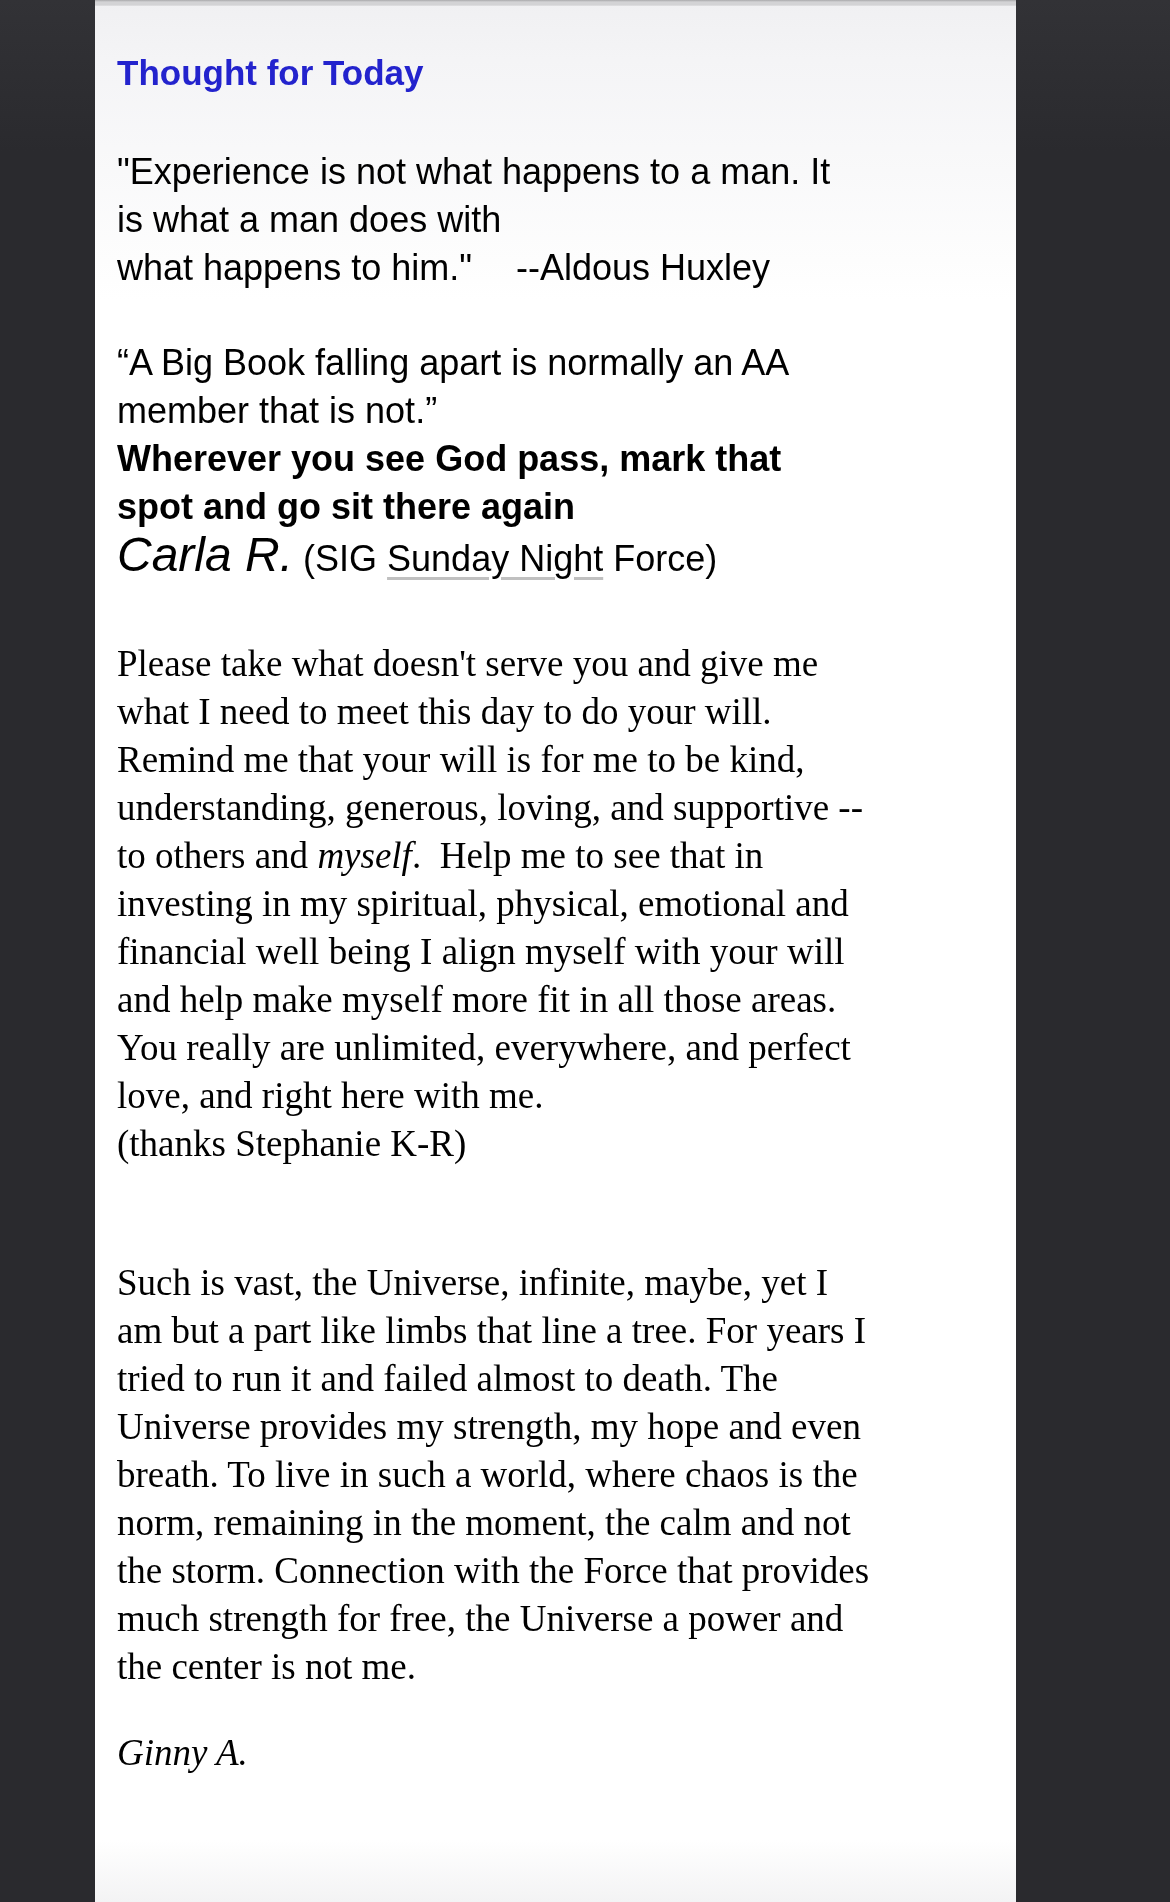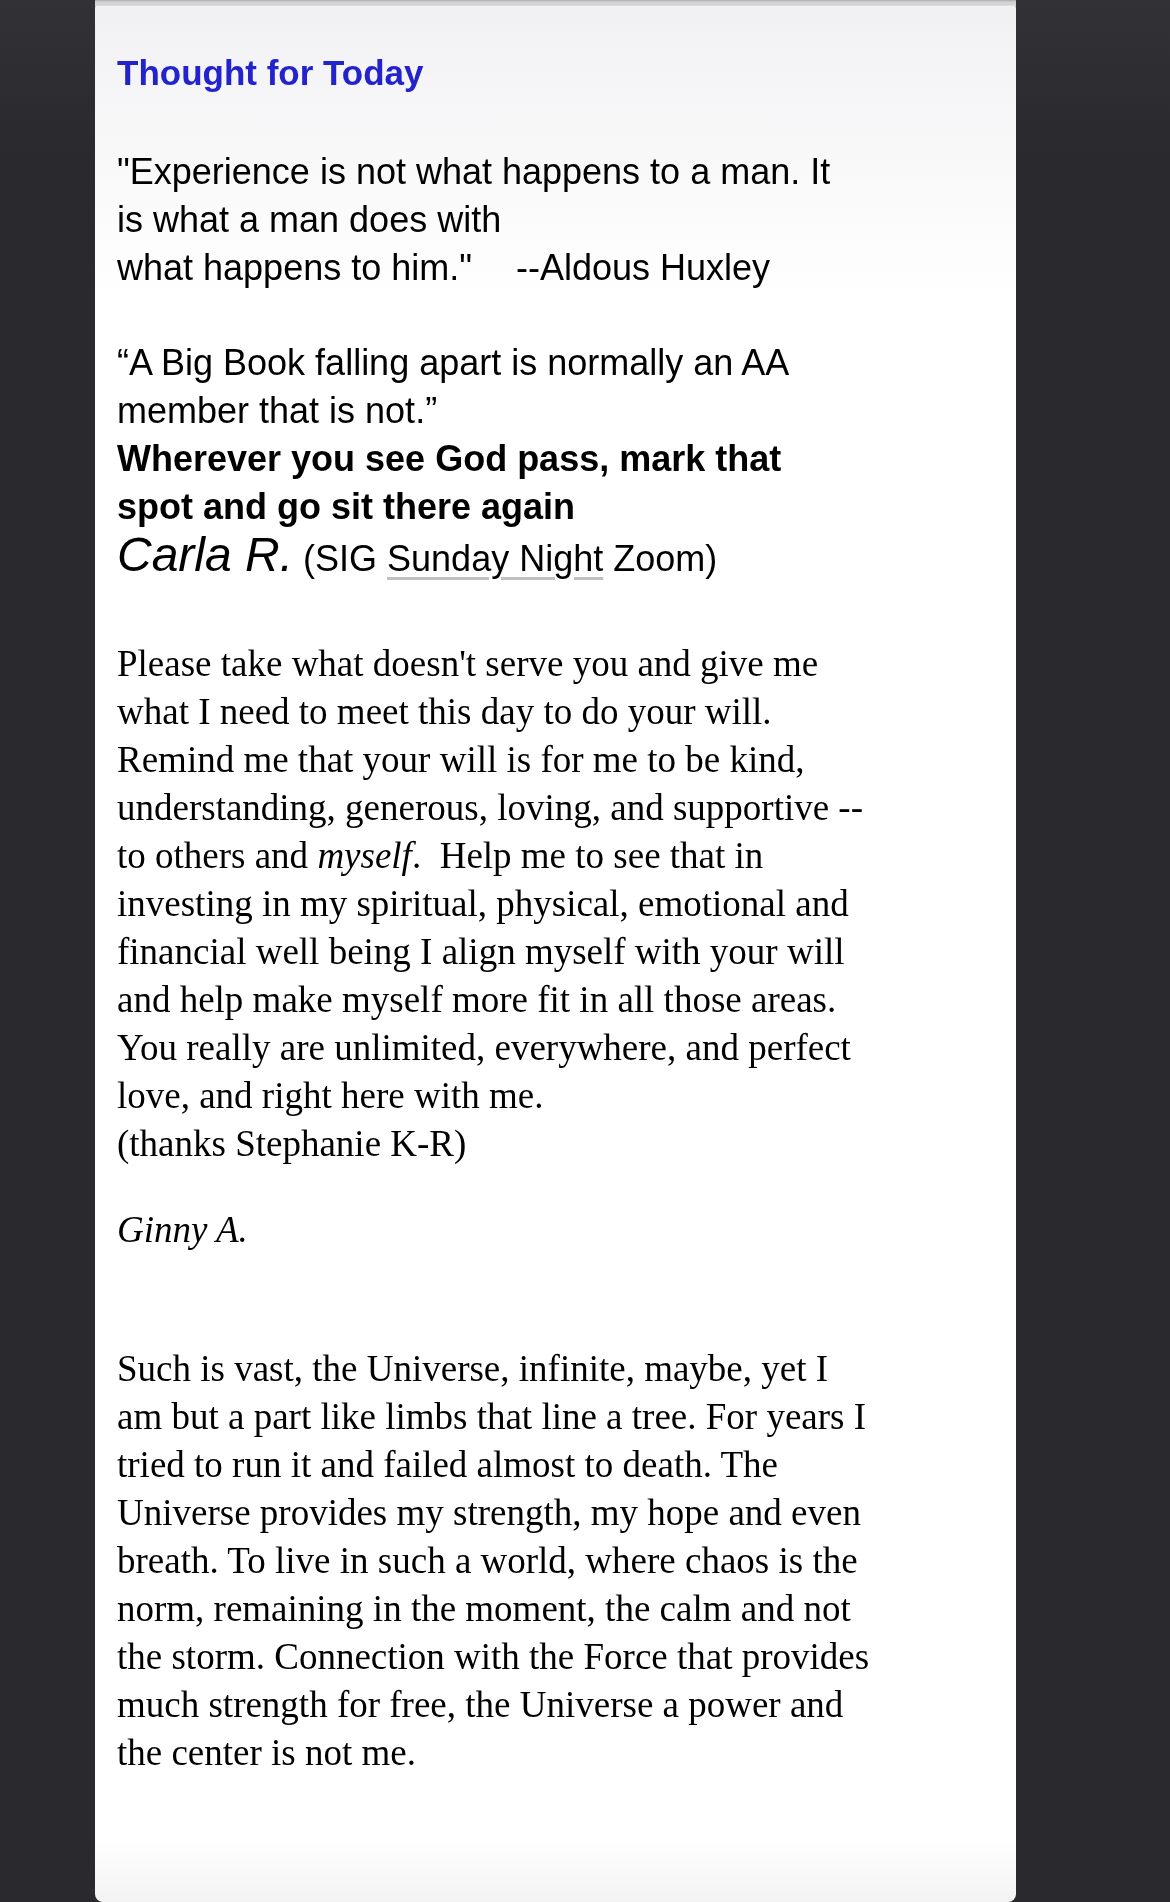--- a/index.html
+++ b/index.html
@@ -19,21 +19,20 @@
   .letterbox.right { right: 0; width: 154px; }
   .page {
     position: absolute;
     left: 95px; top: 0;
     width: 921px; height: 1902px;
     background: linear-gradient(180deg,
       #f0f0f2 0px, #f4f4f6 60px, #fdfdfd 260px,
       #ffffff 300px, #ffffff 1840px, #f3f3f4 1902px);
     box-sizing: border-box;
     padding: 0 18px 0 22px;
-    border-radius: 8px;
   }
   .top-edge {
     position: absolute; left: 0; top: 0;
     width: 100%; height: 6px;
     background: linear-gradient(180deg, #a9a9ab 0px, #d3d3d5 2px, #d3d3d5 5px, #e6e6e8 6px);
   }
   .block { white-space: pre; }
   h1.doc-title {
     font-family: "Liberation Sans", sans-serif;
     font-size: 35px; font-weight: bold;
@@ -82,38 +81,38 @@
   <h1 class="doc-title block" style="color: rgb(35, 35, 205);">Thought for Today</h1>
 
   <p class="sans-block block q1"><span>"Experience is not what happens to a man. It
 is what a man does with
 what happens to him."</span><span class="attribution">--Aldous Huxley</span></p>
 
   <p class="sans-block block q2">“A Big Book falling apart is normally an AA
 member that is not.”</p>
 
   <div class="sans-block block highlight-block"><span class="bold-lines">Wherever you see God pass, mark that
-spot and go sit there again</span><br><span class="carla-name">Carla R.</span><span class="sig-small"> (SIG </span><span class="sig-small sig-underline">Sunday Night</span><span class="sig-small"> Zoom)</span></div>
+spot and go sit there again</span><br><span class="carla-name">Carla R.</span><span class="sig-small"> (SIG </span><span class="sig-small sig-underline">Sunday Night</span><span class="sig-small"> Force)</span></div>
 
   <p class="serif-block block prayer"><span>Please take what doesn't serve you and give me
 what I need to meet this day to do your will.
 Remind me that your will is for me to be kind,
 understanding, generous, loving, and supportive --
 to others and </span><span class="em-italic">myself</span><span>.  Help me to see that in
 investing in my spiritual, physical, emotional and
 financial well being I align myself with your will
 and help make myself more fit in all those areas.
 You really are unlimited, everywhere, and perfect
 love, and right here with me.
 (thanks Stephanie K-R)</span></p>
 
-  <p class="serif-block block signature">Ginny A.</p>
-
   <p class="serif-block block reflection">Such is vast, the Universe, infinite, maybe, yet I
 am but a part like limbs that line a tree. For years I
 tried to run it and failed almost to death. The
 Universe provides my strength, my hope and even
 breath. To live in such a world, where chaos is the
 norm, remaining in the moment, the calm and not
 the storm. Connection with the Force that provides
 much strength for free, the Universe a power and
 the center is not me.</p>
+
+  <p class="serif-block block signature">Ginny A.</p>
 </div>
 
 </body></html>

